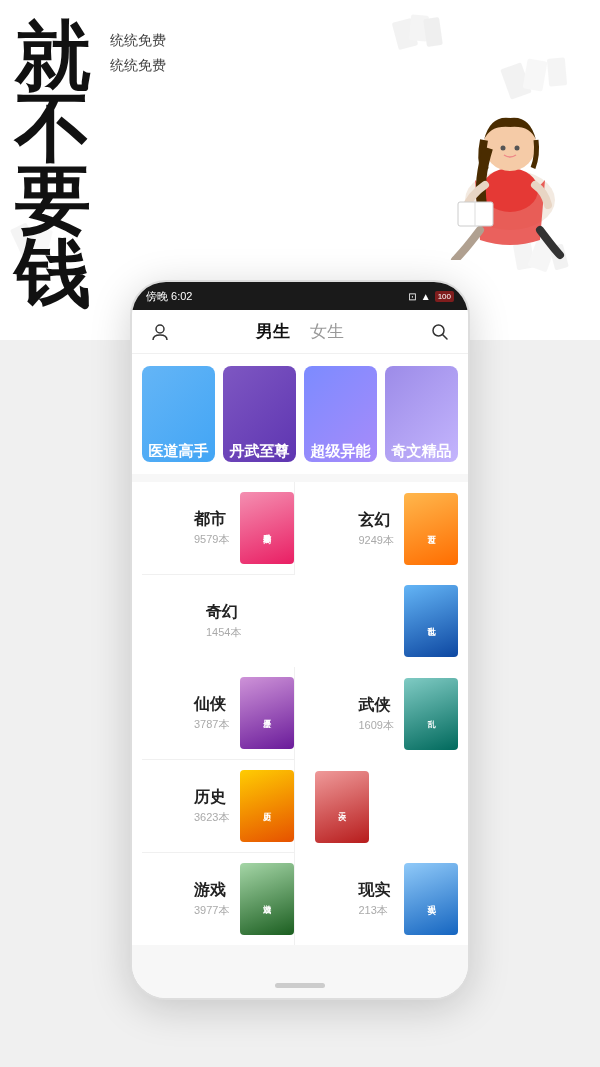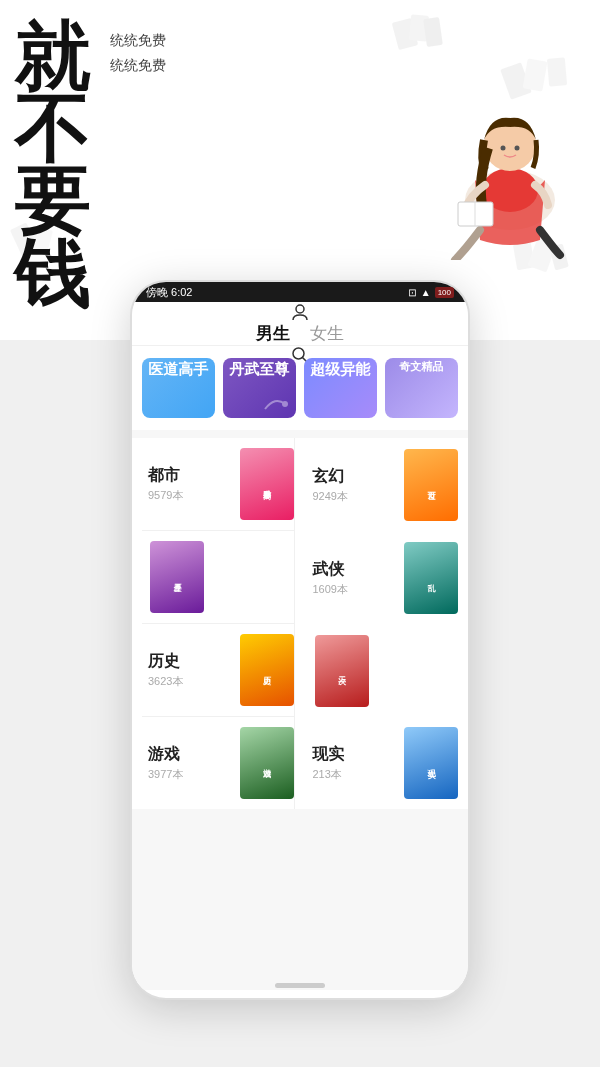--- a/index.html
+++ b/index.html
@@ -32,21 +32,21 @@
       height: 720px;
       background: white;
       border-radius: 36px;
       box-shadow: 0 8px 40px rgba(0,0,0,0.18);
       overflow: hidden;
       border: 2px solid #ddd;
     }
 
     
     .status-bar {
-      height: 20px;
+      height: 28px;
       background: #1a1a1a;
       display: flex;
       align-items: center;
       justify-content: space-between;
       padding: 0 14px;
       color: white;
       font-size: 11px;
     }
     .status-right {
       display: flex;
@@ -64,21 +64,20 @@
 
     
     .nav-bar {
       height: 44px;
       background: white;
       display: flex;
       align-items: center;
       justify-content: space-between;
       padding: 0 16px;
       border-bottom: 1px solid #f0f0f0;
-      flex-direction: column;
     }
     .nav-icon {
       width: 24px;
       height: 24px;
       display: flex;
       align-items: center;
       justify-content: center;
       color: #333;
     }
     .nav-tabs {
@@ -107,24 +106,24 @@
     .banner-section {
       display: flex;
       gap: 8px;
       padding: 12px 10px;
       background: white;
       margin-bottom: 8px;
     }
 
     .banner-card {
       flex: 1;
-      height: 60px;
+      height: 96px;
       border-radius: 8px;
       display: flex;
-      align-items: flex-start;
+      align-items: flex-end;
       justify-content: center;
       font-size: 14px;
       font-weight: 600;
       color: white;
       text-align: center;
       line-height: 1.4;
       position: relative;
       overflow: hidden;
     }
 
@@ -143,20 +142,21 @@
       display: flex;
       align-items: center;
       border-bottom: 1px solid #f0f0f0;
       padding: 10px 0;
     }
     .genre-row:last-child { border-bottom: none; }
 
     .genre-left {
       flex: 1;
       padding-left: 6px;
+      margin-left: 46px;
     }
     .genre-name {
       font-size: 16px;
       font-weight: 600;
       color: #222;
     }
     .genre-count {
       font-size: 11px;
       color: #aaa;
       margin-top: 2px;
@@ -322,21 +322,21 @@
 
         <svg style="position:absolute;bottom:4px;right:6px;opacity:0.4;" width="30" height="20" viewBox="0 0 30 20">
           <path d="M5 15 Q15 2 25 10" stroke="white" stroke-width="2" fill="none"></path>
           <circle cx="25" cy="10" r="3" fill="white"></circle>
         </svg>
       </div>
       <div class="banner-card c3">
         <span style="font-size:15px;line-height:1.5;">超级异能</span>
       </div>
       <div class="banner-card c4">
-        <span style="font-size:11px;line-height:1.5;">奇文精品</span>
+        <span style="font-size:15px;line-height:1.5;">奇文精品</span>
       </div>
 
     </div>
 
     <div class="genre-section">
 
       <div style="display:flex;">
         <div class="genre-row" style="flex:1;border-right:1px solid #f0f0f0;">
           <div class="genre-left">
             <div class="genre-name">都市</div>
@@ -351,24 +351,37 @@
             <div class="genre-name">玄幻</div>
             <div class="genre-count">9249本</div>
           </div>
           <div class="book-cover book-2">
             <span style="font-size:8px;writing-mode:vertical-rl;text-orientation:upright;">万世</span>
           </div>
         </div>
       </div>
 
       <div style="display:flex;">
+        <div class="genre-row" style="flex:1;padding-left:12px;">
+          <div class="genre-left">
+            <div class="genre-name">奇幻</div>
+            <div class="genre-count">1454本</div>
+          </div>
+          <div class="book-cover book-4">
+            <span style="font-size:8px;writing-mode:vertical-rl;text-orientation:upright;">乱世</span>
+          </div>
+        </div>
       </div>
 
       <div style="display:flex;">
         <div class="genre-row" style="flex:1;border-right:1px solid #f0f0f0;">
+          <div class="genre-left">
+            <div class="genre-name">仙侠</div>
+            <div class="genre-count">3787本</div>
+          </div>
           <div class="book-cover book-5">
             <span style="font-size:8px;writing-mode:vertical-rl;text-orientation:upright;">厚盒</span>
           </div>
         </div>
         <div class="genre-row" style="flex:1;padding-left:12px;">
           <div class="genre-left">
             <div class="genre-name">武侠</div>
             <div class="genre-count">1609本</div>
           </div>
           <div class="book-cover book-6">

